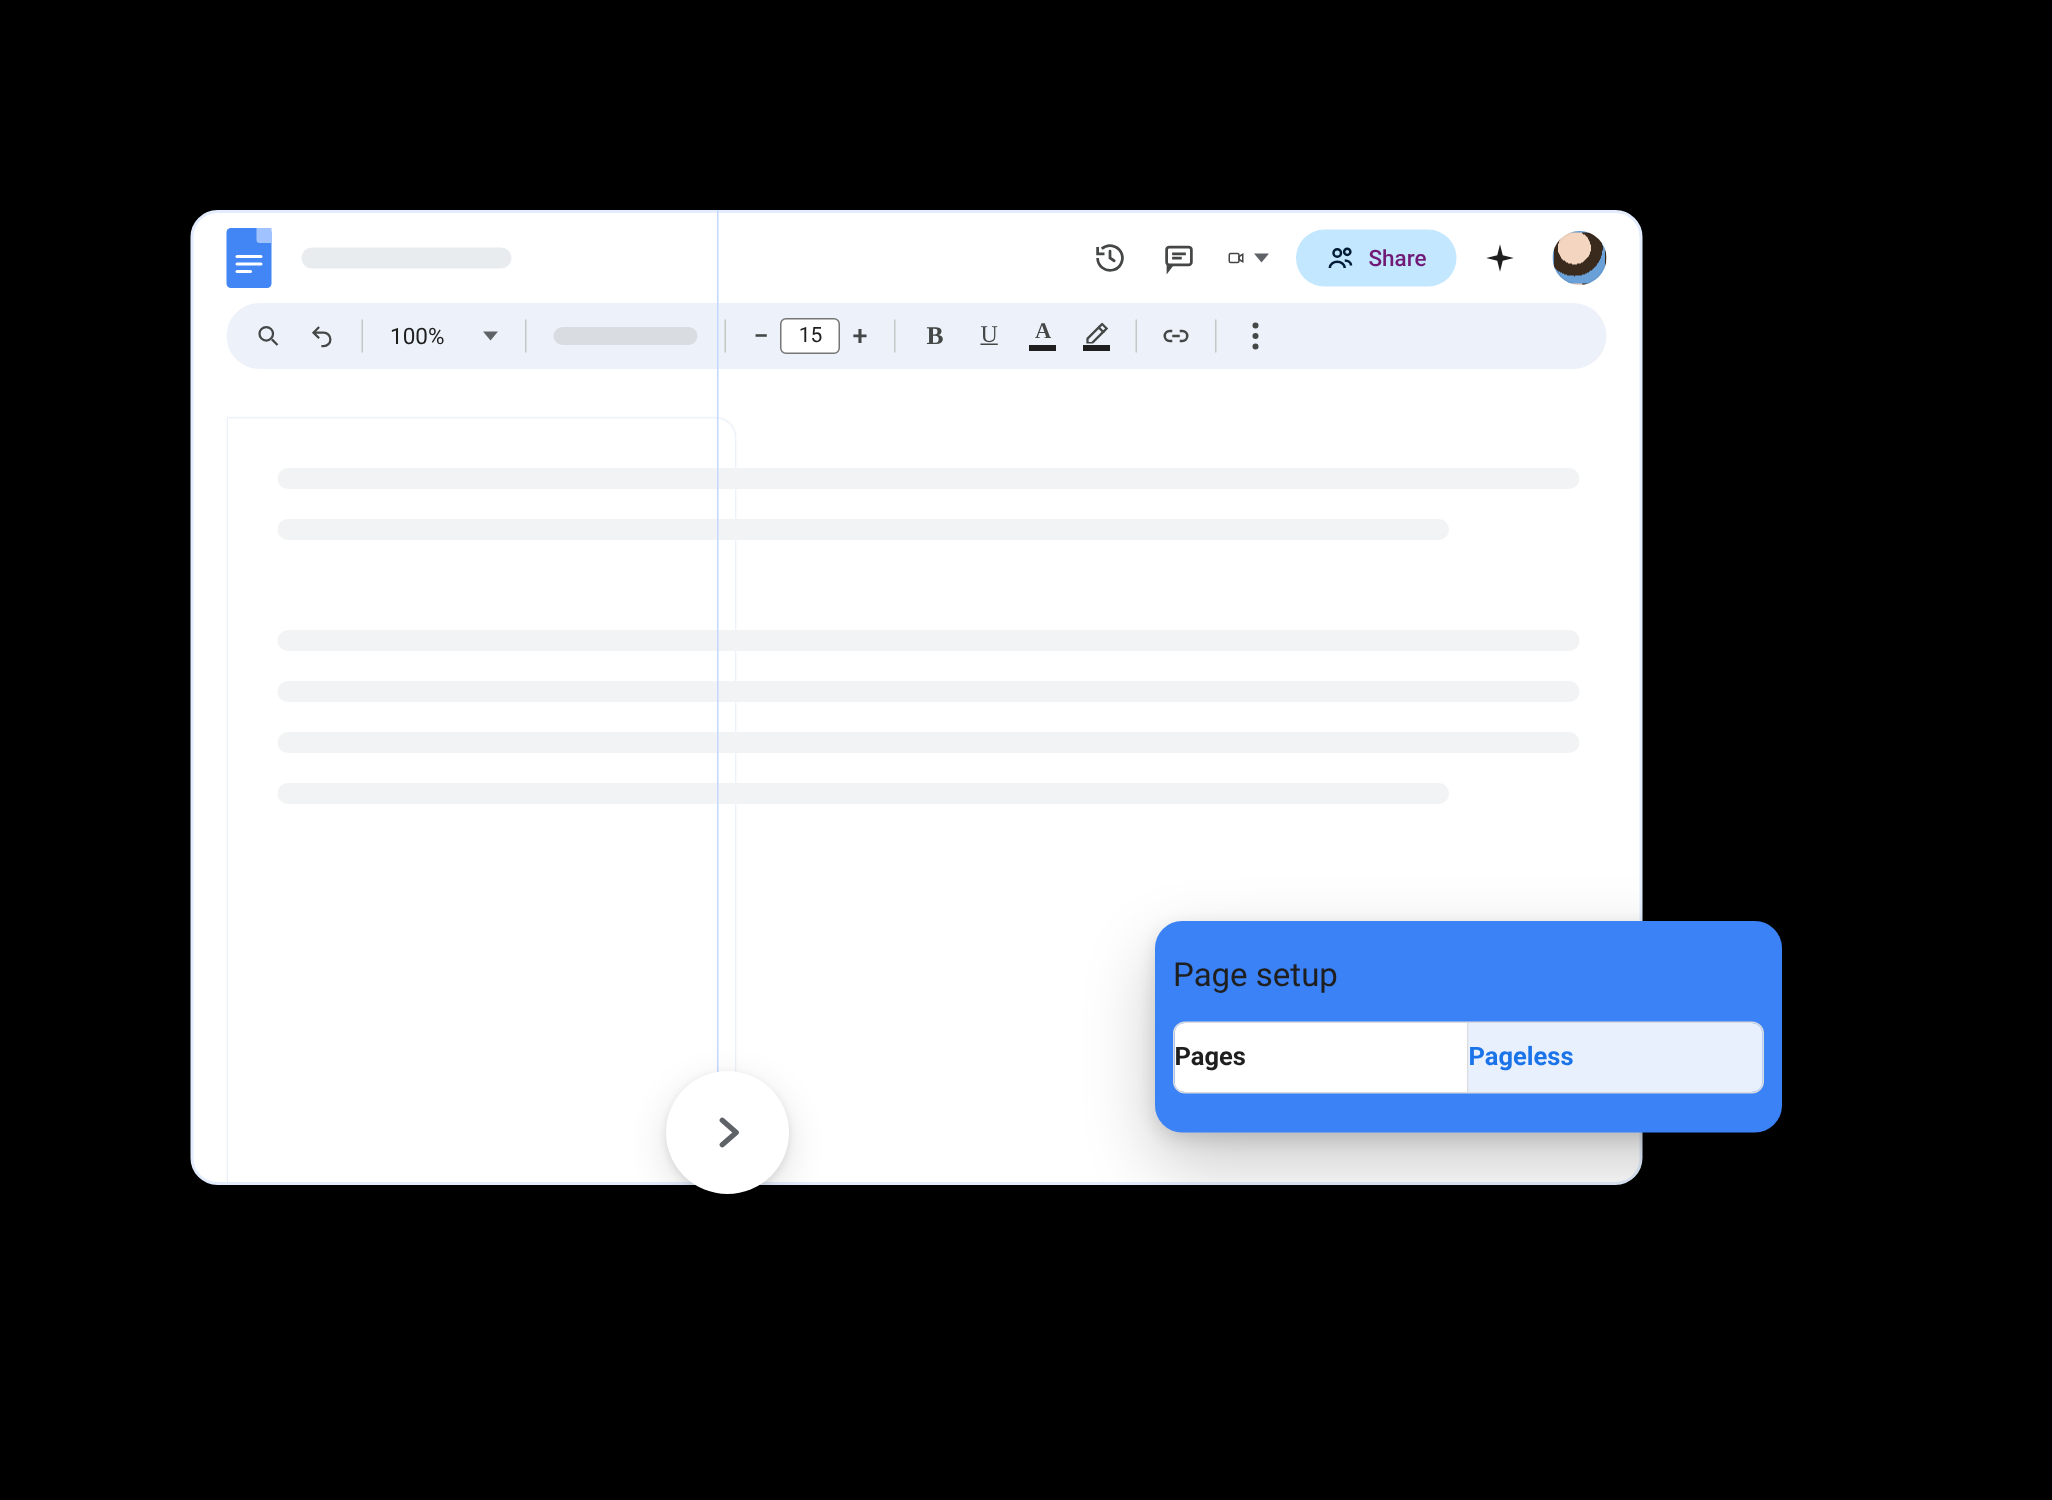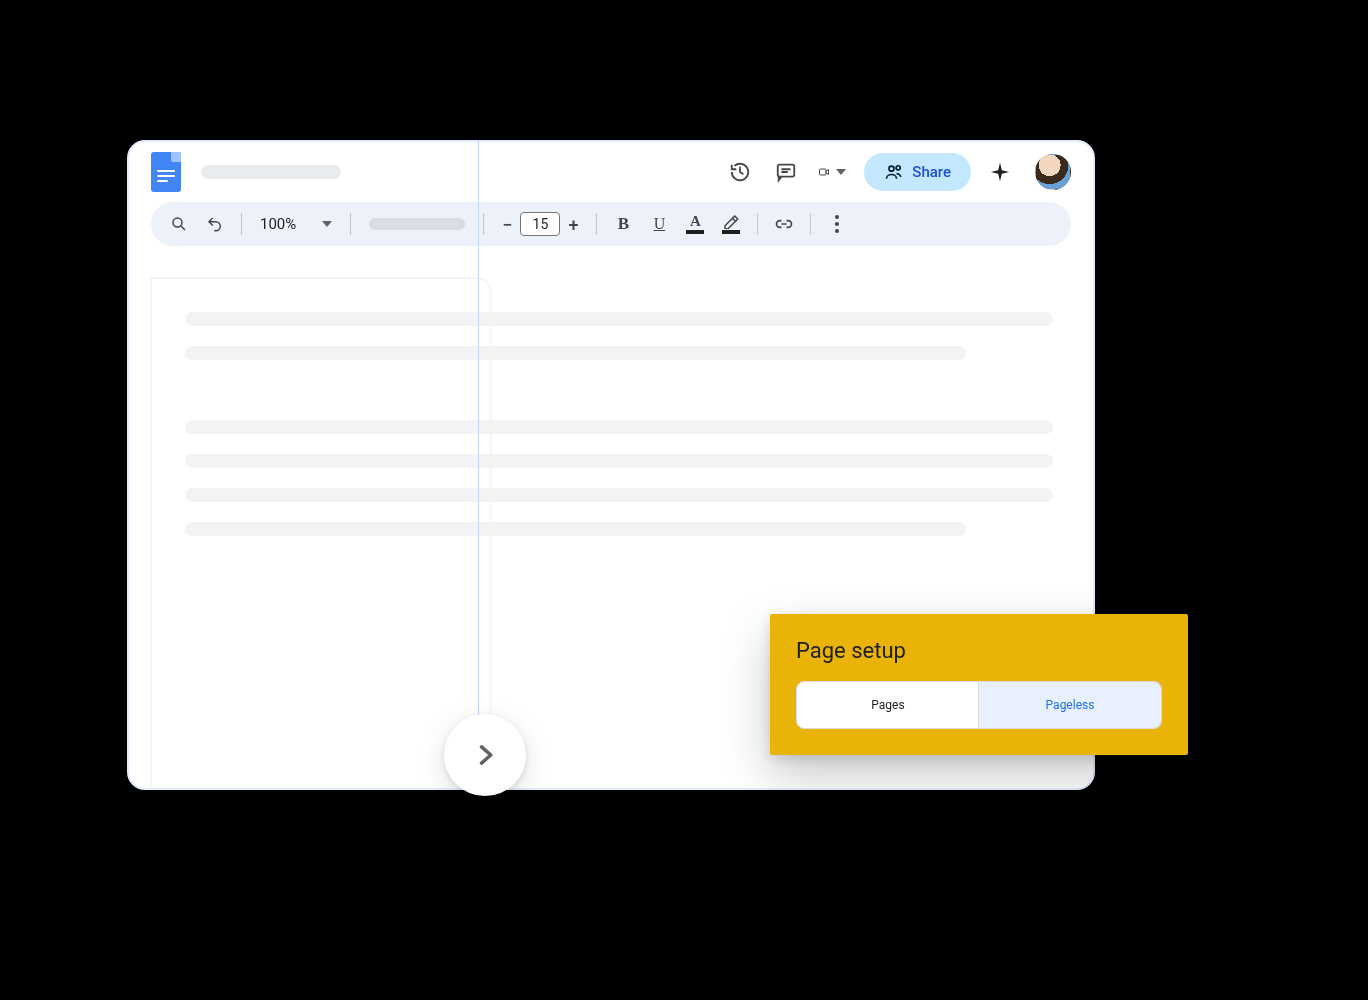--- a/index.html
+++ b/index.html
@@ -75,21 +75,21 @@
     border-top: 6px solid #5f6368;
     margin-left: 4px;
   }
 
   .share-pill {
     display: flex; align-items: center; gap: 8px;
     background: #c3e7ff;
     padding: 9px 20px;
     border-radius: 22px;
     cursor: pointer;
-    color: #1d4ed8;
+    color: #701a75;
     font-size: 15px;
     font-weight: 500;
   }
   .share-pill svg { width: 20px; height: 20px; }
 
   .sparkle {
     width: 22px; height: 22px;
     display: flex; align-items: center; justify-content: center;
   }
   .sparkle svg { width: 22px; height: 22px; fill: #1f1f1f; }
@@ -211,40 +211,40 @@
     display: flex; align-items: center; justify-content: center;
     cursor: pointer;
   }
   .fab svg { width: 28px; height: 28px; stroke: #5f6368; }
 
   
   .card {
     position: absolute;
     left: 770px; top: 614px;
     width: 418px;
-    background: #eab308;
-    border-radius: 2px;
+    background: #3b82f6;
+    border-radius: 18px;
     box-shadow: 0 20px 48px rgba(0,0,0,.22), 0 4px 12px rgba(0,0,0,.12);
-    padding: 24px 26px 26px;
+    padding: 24px 12px 26px;
   }
   .card-title {
     font-size: 22px; color: #1f1f1f;
     margin-bottom: 18px;
   }
   .segmented {
     display: flex;
     border: 1px solid #dadce0;
     border-radius: 8px;
     overflow: hidden;
     height: 48px;
   }
   .seg-btn {
     flex: 1;
-    display: flex; align-items: center; justify-content: center;
-    font-size: 12px; font-weight: 400;
+    display: flex; align-items: center; justify-content: flex-start;
+    font-size: 17px; font-weight: 700;
     cursor: pointer;
     background: #fff;
     color: #1f1f1f;
   }
   .seg-btn.active {
     background: #e8f0fe;
     color: #1a73e8;
     border: 1px solid #a8c7fa;
     margin: -1px;
     border-radius: 0 8px 8px 0;

